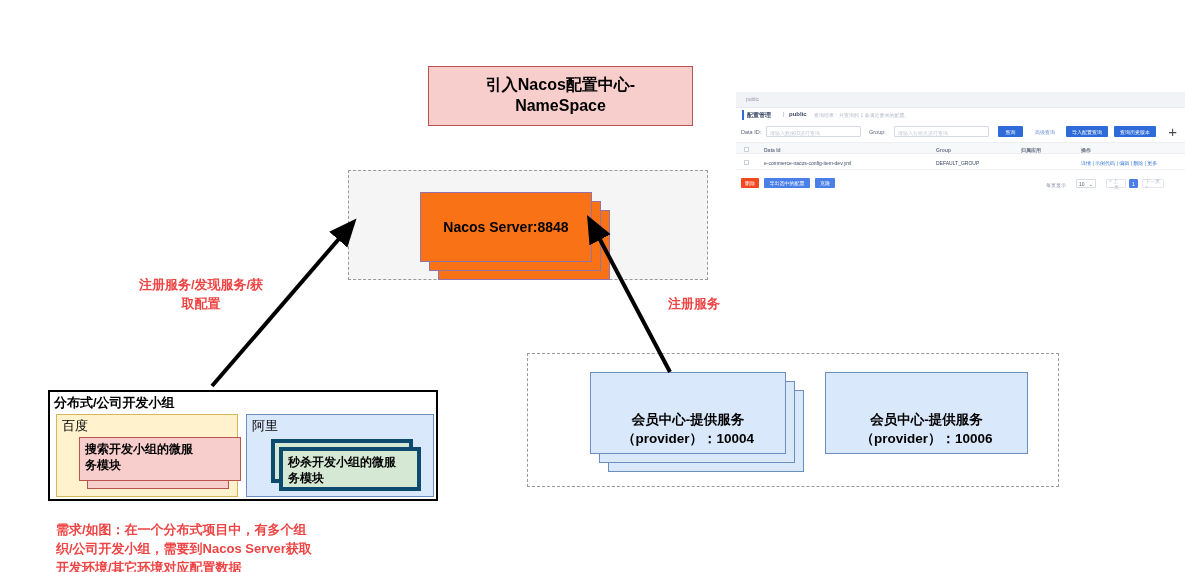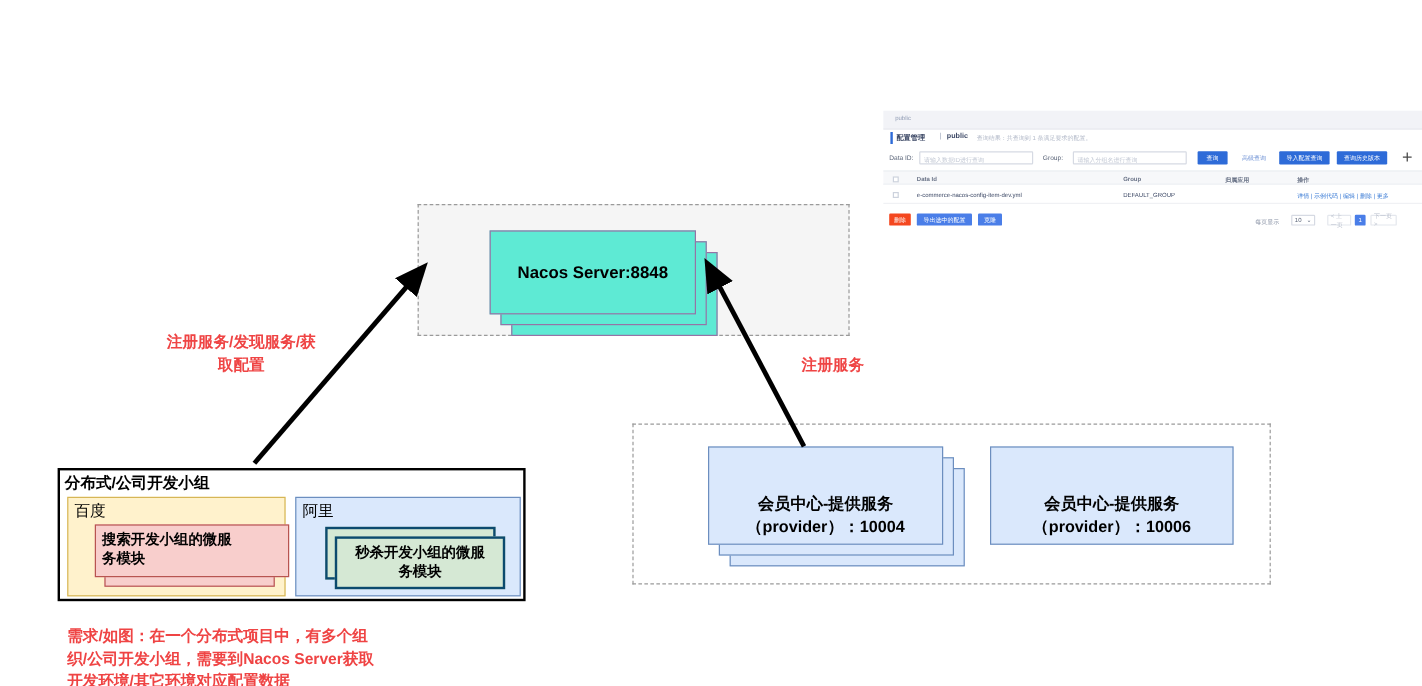--- a/index.html
+++ b/index.html
@@ -39,21 +39,21 @@
   
   .stack { position: absolute; }
   .card {
     position: absolute;
     display: flex; align-items: center; justify-content: center;
     text-align: center;
     font-size: 13px; color: #000;
     line-height: 1.45;
     padding: 4px 8px;
   }
-  .card.purple { background: #5eead4; border: 1px solid #9673a6; }
+  .card.purple { background: #f97316; border: 1px solid #9673a6; margin-left: 12px; }
   .card.blue   { background: #dae8fc; border: 1px solid #6c8ebf; align-items: flex-end; }
 
   
   #nacos-stack { left: 408px; top: 192px; width: 190px; height: 88px; }
   #nacos-stack .s3 { left: 18px; top: 18px; width: 172px; height: 70px; }
   #nacos-stack .s2 { left: 9px;  top: 9px;  width: 172px; height: 70px; }
   #nacos-stack .s1 { left: 0;    top: 0;    width: 172px; height: 70px;
                      font-size: 14px; font-weight: bold; }
 
   
@@ -89,21 +89,21 @@
     font-size: 13px; font-weight: normal; color: #000;
   }
   .mini-stack { position: absolute; }
   .mini-card {
     position: absolute;
     font-size: 12px; font-weight: bold; color: #000;
     line-height: 1.35; padding: 3px 5px;
     text-align: left;
   }
   .mini-card.pink  { background: #f8cecc; border: 1px solid #b85450; }
-  .mini-card.green { background: #d5e8d4; border: 2px solid #0c4a6e; text-align: center; }
+  .mini-card.green { background: #d5e8d4; border: 4px solid #0c4a6e; }
 
   #baidu-stack { left: 22px; top: 22px; width: 150px; height: 52px; }
   #baidu-stack .m2 { left: 8px; top: 8px; width: 142px; height: 44px; }
   #baidu-stack .m1 { left: 0;   top: 0;   width: 162px; height: 44px; }
 
   #ali-stack { left: 24px; top: 24px; width: 152px; height: 52px; }
   #ali-stack .m2 { left: 0;  top: 0;  width: 142px; height: 44px; }
   #ali-stack .m1 { left: 8px; top: 8px; width: 142px; height: 44px; }
 
   
@@ -208,20 +208,26 @@
     display:flex; align-items:center; justify-content:center;
     font-size:5px; color:#b9bfcc; padding:0 2px;
   }
   .pg.active { background:#4a7ee8; border-color:#4a7ee8; color:#fff; }
 </style>
 </head>
 <body>
 
 <div id="canvas">
 
+  <div class="abs title-box">
+    <div>
+      <span>引入Nacos配置中心-</span><br>
+      <span>NameSpace</span>
+    </div>
+  </div>
 
   <div class="abs dashed-zone" id="nacos-zone"></div>
 
   <div class="stack" id="nacos-stack">
     <div class="card purple s3"></div>
     <div class="card purple s2"></div>
     <div class="card purple s1">Nacos Server:8848</div>
   </div>
 
   <div class="abs dashed-zone" id="client-zone"></div>

